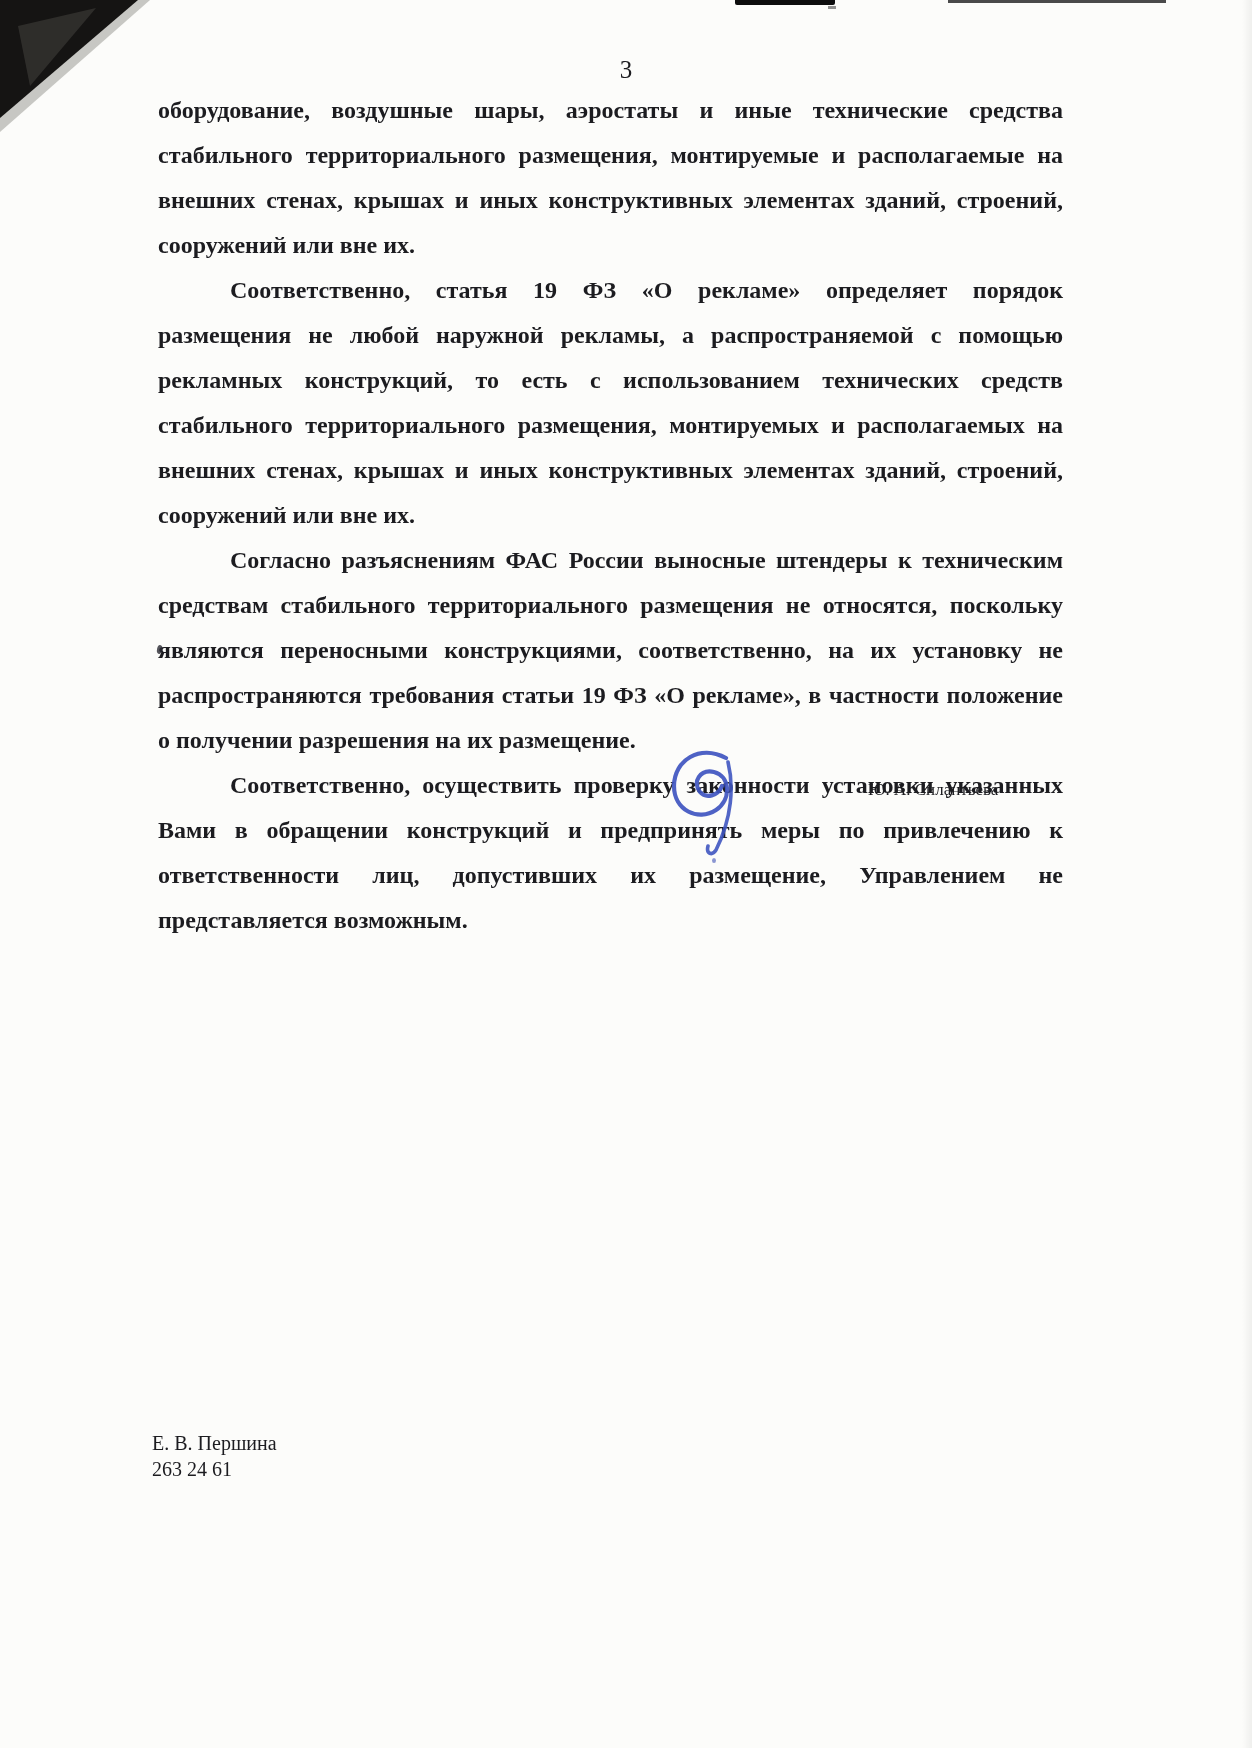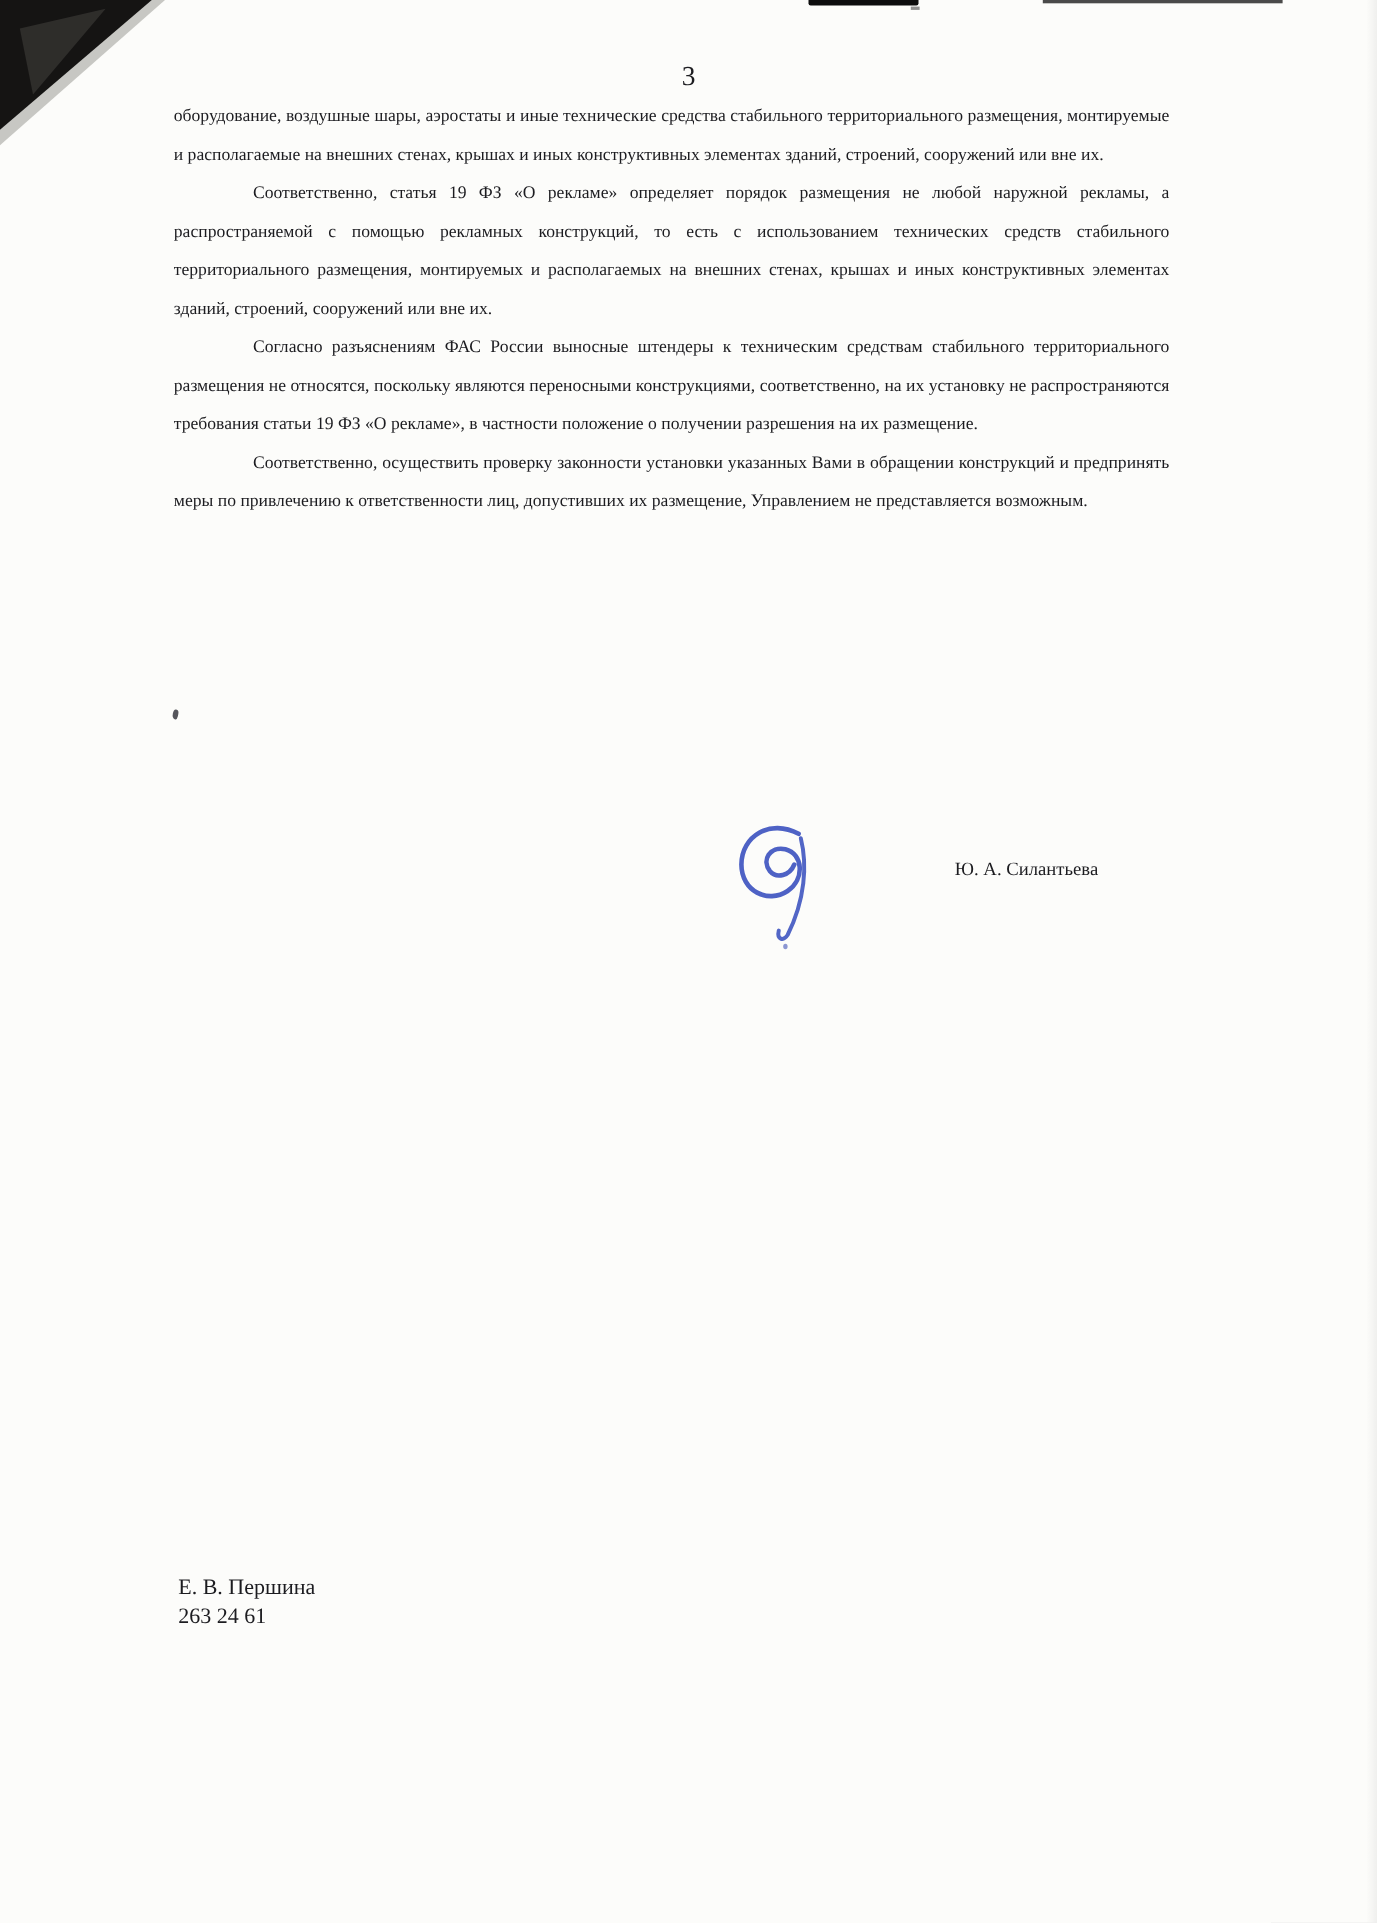--- a/index.html
+++ b/index.html
@@ -56,23 +56,24 @@
     width: 100%;
     text-align: center;
     font-size: 25px;
   }
 
   .body-text {
     position: absolute;
     top: 88px;
     left: 158px;
     width: 905px;
-    font-size: 16px;
-    line-height: 35px;
+    font-size: 24px;
+    line-height: 45px;
     text-align: justify;
+    font-weight: bold;
   }
   .body-text p {
     margin: 0;
     text-indent: 72px;
   }
   .body-text p.continuation {
     text-indent: 0;
   }
 
   .ink-speck {
@@ -122,21 +123,20 @@
     opacity: 0.7;
   }
 
   .footer-block {
     position: absolute;
     top: 1430px;
     left: 152px;
     font-size: 20px;
     line-height: 26px;
     white-space: pre-line;
-    margin-left: 10px;
   }
 
   
   .paper-shade {
     position: absolute;
     top: 0; right: 0;
     width: 10px; height: 100%;
     background: linear-gradient(to right, rgba(0,0,0,0), rgba(0,0,0,0.05));
     pointer-events: none;
   }

